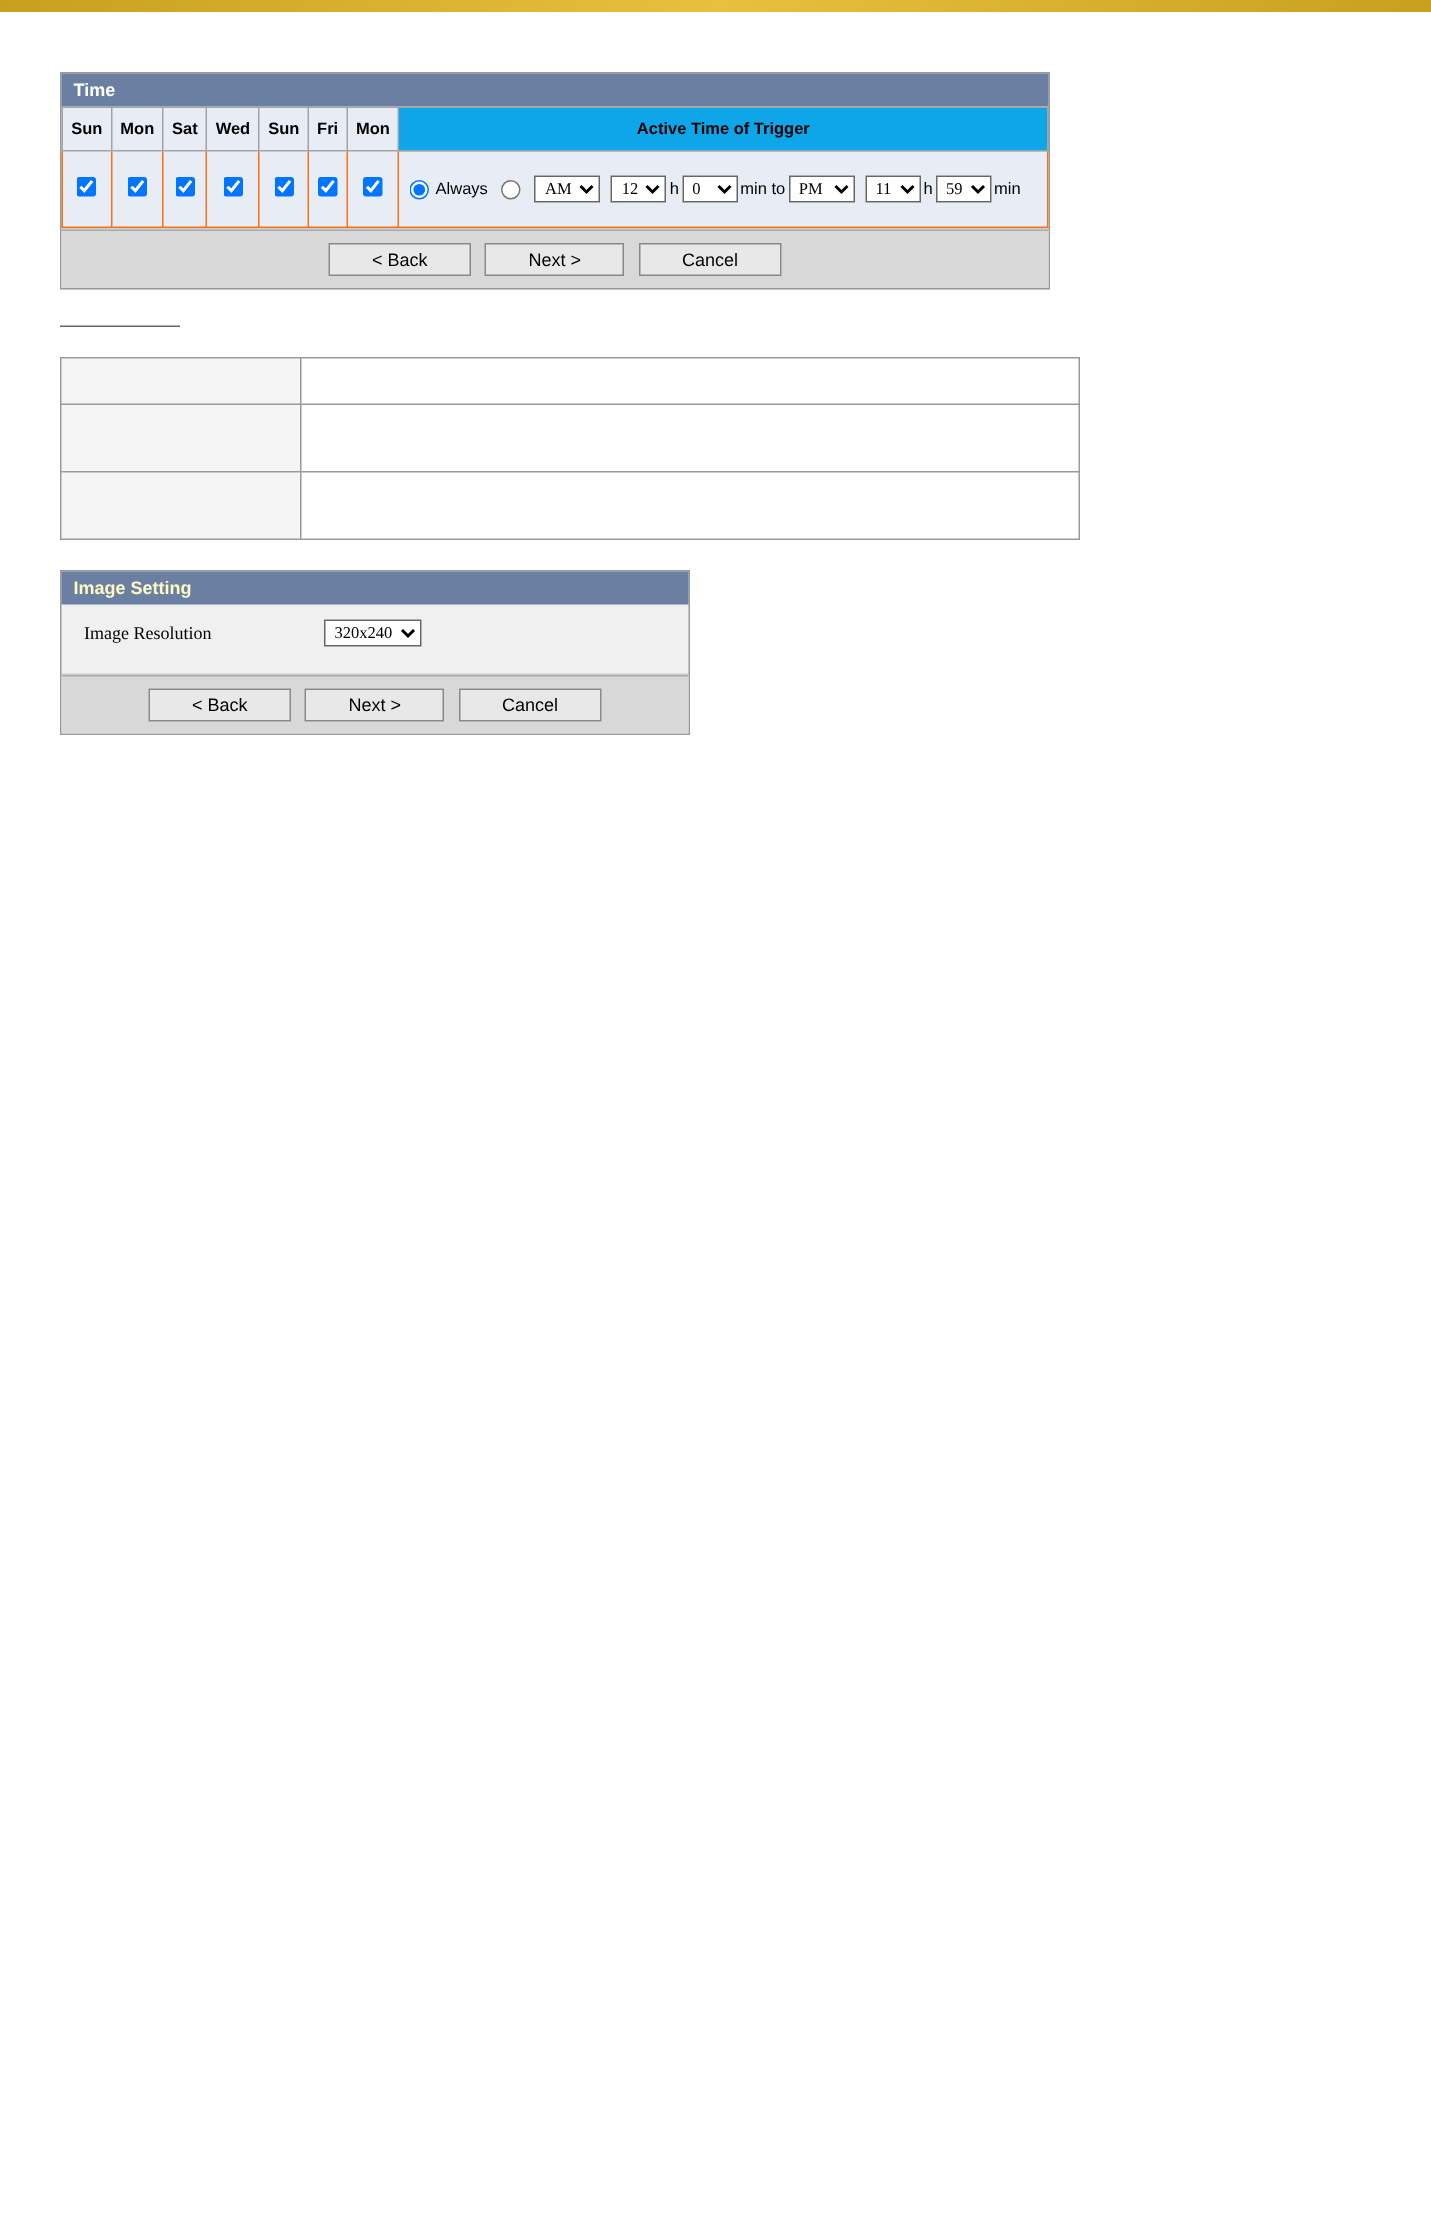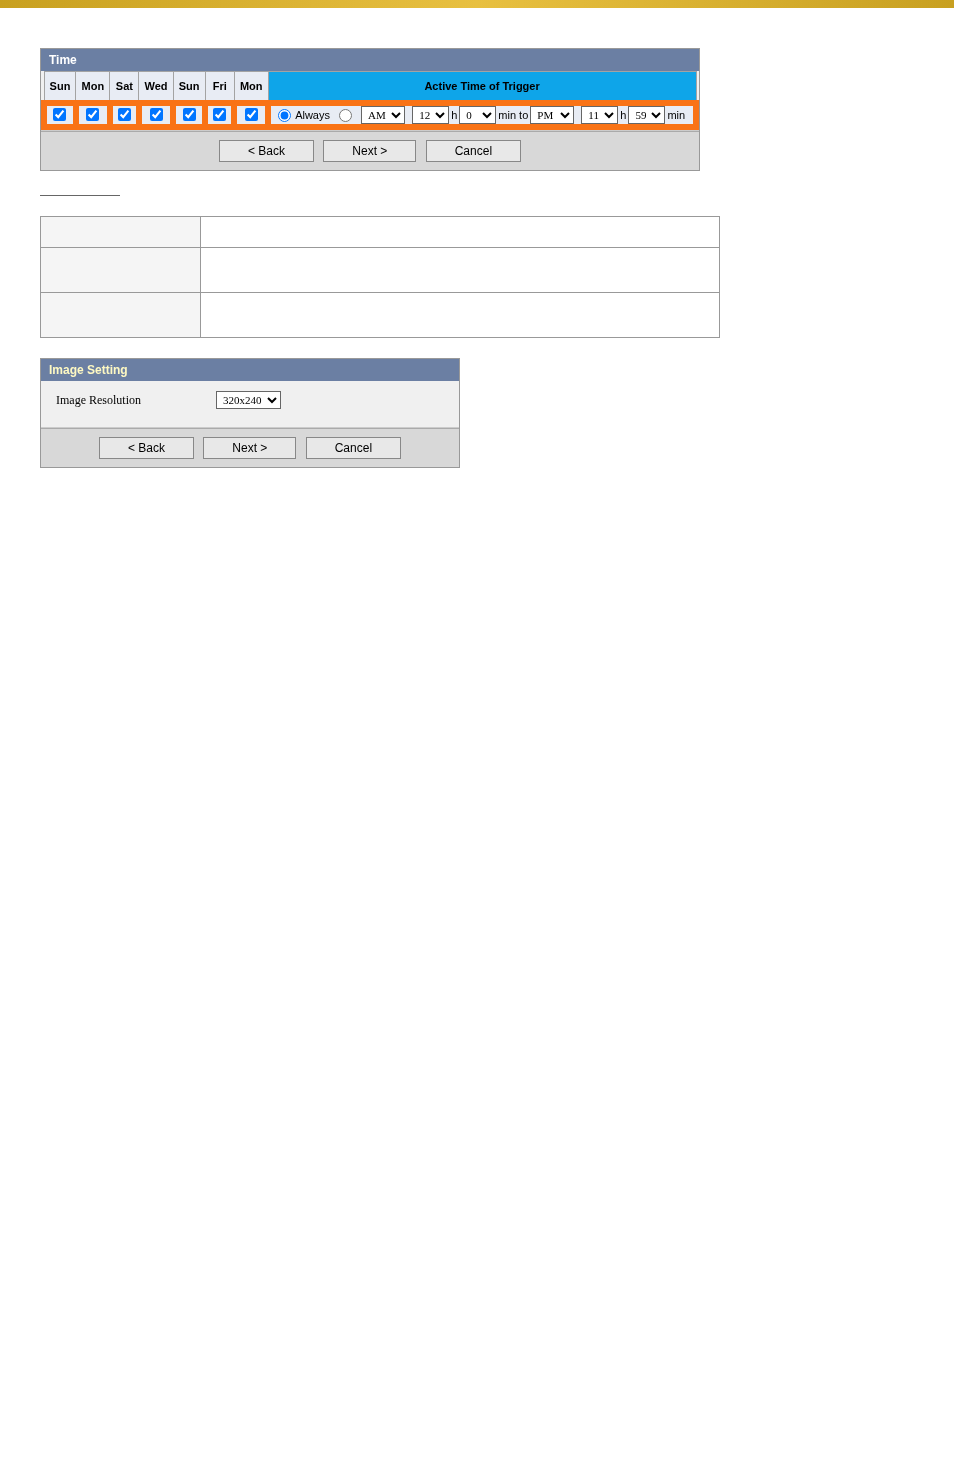--- a/index.html
+++ b/index.html
@@ -50,22 +50,22 @@
       background: #e8ecf4;
       font-size: 11px;
     }
 
     .time-table .active-time-col {
       text-align: center;
       background: #0ea5e9;
     }
 
     .time-controls-row td {
-      border: 6px solid #f97316;
-      padding: 0 5px;
+      border: 1px solid #f97316;
+      padding: 16px 5px;
     }
 
     .btn-row {
       padding: 8px;
       text-align: center;
       background: #d8d8d8;
       border-top: 1px solid #aaa;
     }
 
     .btn {

